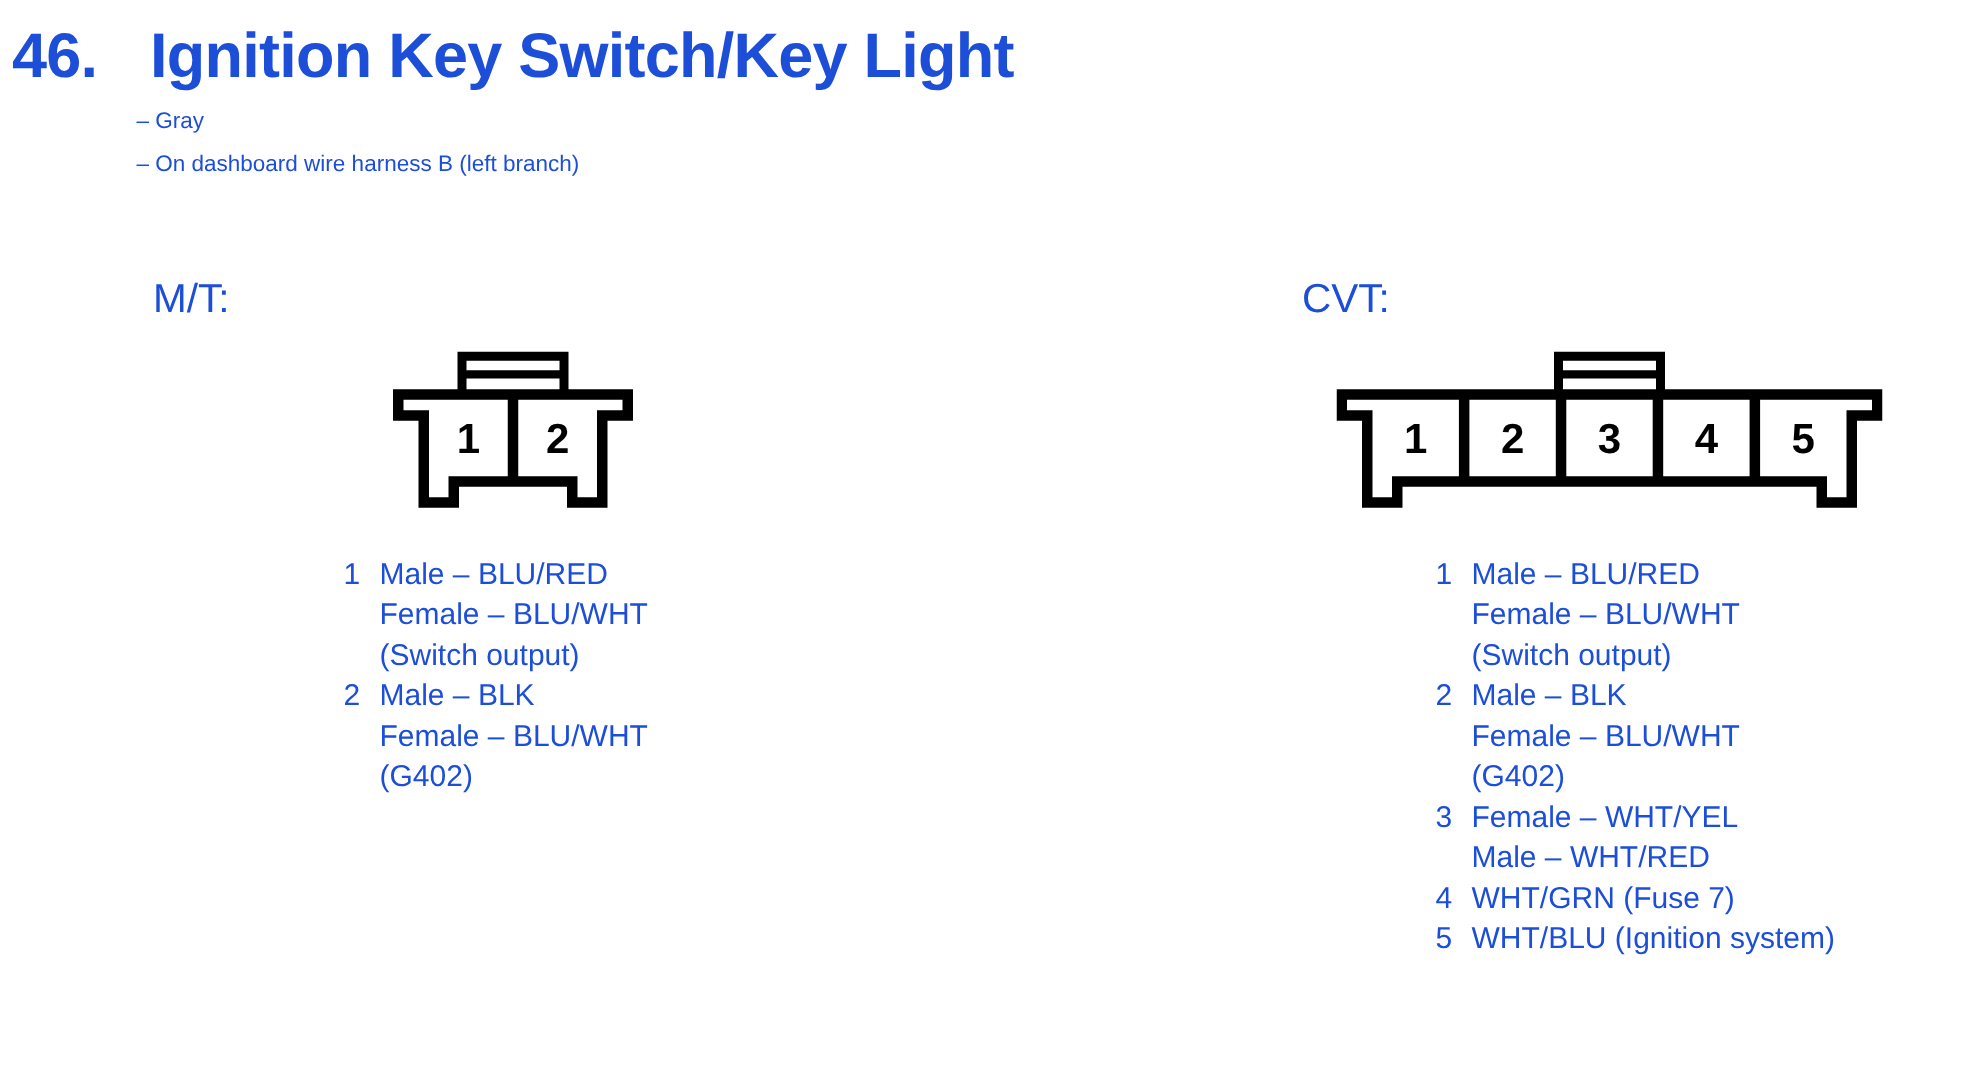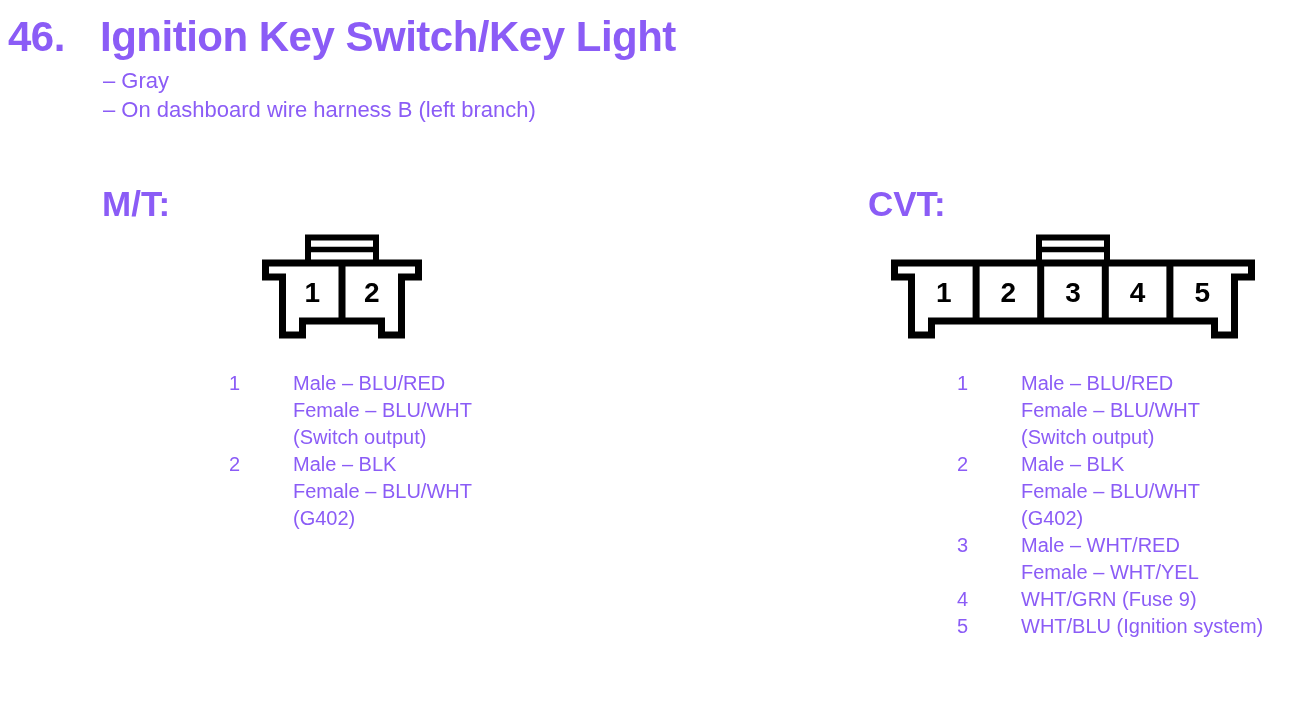--- a/index.html
+++ b/index.html
@@ -1,56 +1,56 @@
 <!DOCTYPE html>
 <html><head>
 <meta charset="utf-8">
 <style>
   html,body{margin:0;padding:0;background:#fff;}
   .page{
     position:relative;
     width:1312px;height:728px;
     background:#ffffff;
-    color:#8b5cf6;
+    color:#1d4ed8;
     font-family:"Liberation Sans","DejaVu Sans",sans-serif;
     overflow:hidden;
   }
   .h-num,.h-title{
     position:absolute;top:13px;
     font-size:42px;font-weight:700;
     white-space:nowrap;letter-spacing:-0.5px;
   }
   .h-num{left:8px;}
   .h-title{left:100px;}
   .bullets{
-    position:absolute;left:103px;top:67px;
-    font-size:22px;line-height:28.5px;white-space:nowrap;
+    position:absolute;left:91px;top:67px;
+    font-size:15px;line-height:28.5px;white-space:nowrap;
   }
   .sec-label{
     position:absolute;top:184px;
-    font-size:35px;font-weight:700;white-space:nowrap;
+    font-size:27px;font-weight:400;white-space:nowrap;
   }
   .mt-label{left:102px;}
   .cvt-label{left:868px;}
   svg.conn{position:absolute;top:234px;}
   .mt-conn{left:262px;}
   .cvt-conn{left:891px;}
   svg text{
     font-family:"Liberation Sans","DejaVu Sans",sans-serif;
     font-weight:700;font-size:28px;
   }
   .pinlist{
     position:absolute;top:370px;
     font-size:20px;line-height:27px;
   }
   .mt-list{left:229px;}
   .cvt-list{left:957px;}
   .pin-entry{display:flex;}
   .pin-num{width:24px;flex:none;}
-  .pin-lines div{white-space:nowrap;margin-left:40px;}
+  .pin-lines div{white-space:nowrap;}
 </style>
 </head>
 <body>
 
 <div class="page">
 
   <span class="h-num">46.</span>
   <span class="h-title">Ignition Key Switch/Key Light</span>
 
   <div class="bullets">
@@ -115,28 +115,28 @@
         <span class="pin-num">2</span>
         <div class="pin-lines">
           <div>Male – BLK</div>
           <div>Female – BLU/WHT</div>
           <div>(G402)</div>
         </div>
       </div>
       <div class="pin-entry">
         <span class="pin-num">3</span>
         <div class="pin-lines">
+          <div>Female – WHT/YEL</div>
           <div>Male – WHT/RED</div>
-          <div>Female – WHT/YEL</div>
         </div>
       </div>
       <div class="pin-entry">
         <span class="pin-num">4</span>
         <div class="pin-lines">
-          <div>WHT/GRN (Fuse 9)</div>
+          <div>WHT/GRN (Fuse 7)</div>
         </div>
       </div>
       <div class="pin-entry">
         <span class="pin-num">5</span>
         <div class="pin-lines">
           <div>WHT/BLU (Ignition system)</div>
         </div>
       </div>
     </div>
 

